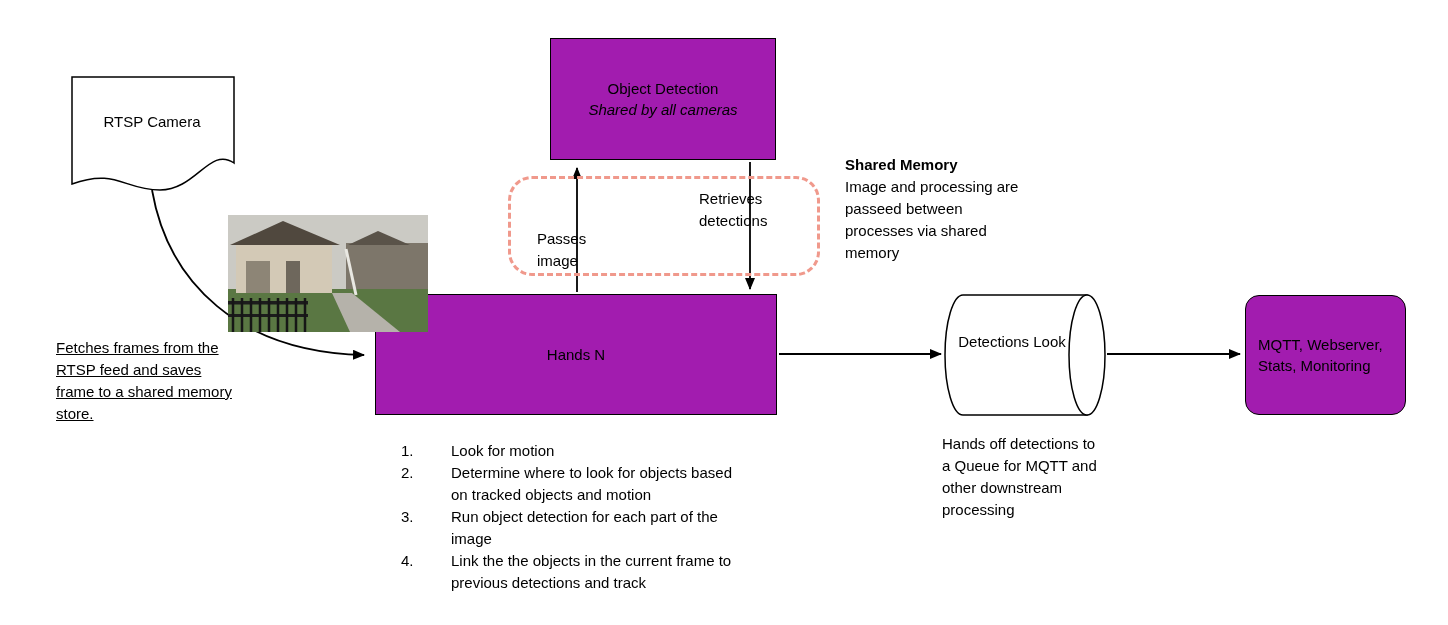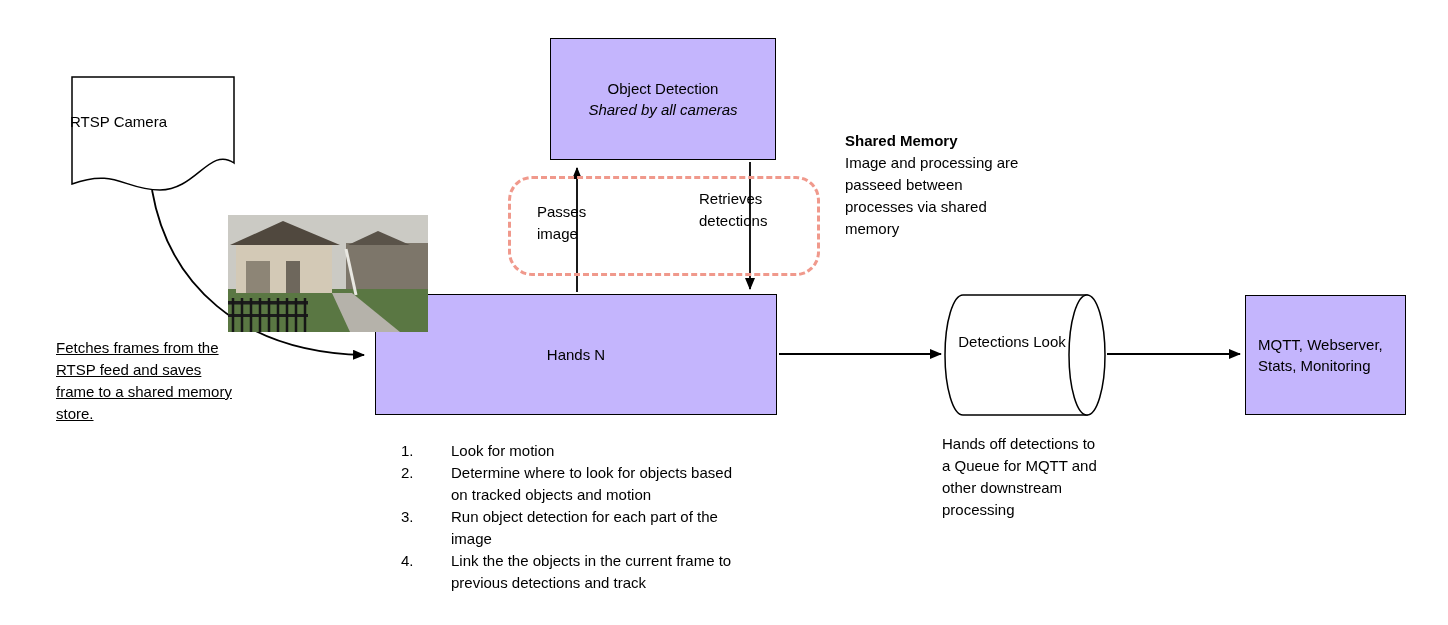--- a/index.html
+++ b/index.html
@@ -14,59 +14,59 @@
   }
   #diagram-svg {
     position: absolute;
     left: 0; top: 0;
     width: 1448px; height: 625px;
     z-index: 1;
   }
   .abs { position: absolute; }
   .box {
     position: absolute;
-    background: #c4b5fd;
+    background: #a21caf;
     border: 1.5px solid #000000;
     box-sizing: border-box;
     z-index: 2;
     display: flex;
     flex-direction: column;
     align-items: center;
     justify-content: center;
     font-size: 15px;
     line-height: 21px;
     text-align: center;
   }
   .note {
     position: absolute;
     font-size: 15px;
     line-height: 22px;
     z-index: 4;
   }
   #rtsp-label {
     left: 70px; top: 113px; width: 164px;
-    text-align: left; font-size: 15px; z-index: 2;
+    text-align: center; font-size: 15px; z-index: 2;
   }
   #fetch-note { left: 56px; top: 337px; width: 178px; text-decoration: underline; }
   #object-detection-box { left: 550px; top: 38px; width: 226px; height: 122px; }
   #object-detection-subtitle { font-style: italic; }
   #camera-n-box { left: 375px; top: 294px; width: 402px; height: 121px; }
   #shared-ipc-box {
     position: absolute;
     left: 508px; top: 176px; width: 312px; height: 100px;
     border: 3px dashed #F0998C;
     border-radius: 24px;
     box-sizing: border-box;
     z-index: 2;
     background: transparent;
   }
-  #passes-image-label { left: 537px; top: 201px; width: 62px; }
+  #passes-image-label { left: 537px; top: 228px; width: 62px; }
   #retrieves-label { left: 699px; top: 188px; width: 92px; }
   #shared-memory-note { left: 845px; top: 130px; width: 200px; }
-  #shared-memory-title { font-weight: bold; }
+  #shared-memory-title { font-weight: bold; margin-top: 24px; }
   #shared-memory-body { width: 180px; }
   #camera-photo {
     position: absolute;
     left: 228px; top: 215px; width: 200px; height: 117px;
     z-index: 3;
   }
   #camera-steps {
     position: absolute;
     left: 385px; top: 424px; width: 400px;
     margin: 16px; padding: 0;
@@ -82,21 +82,21 @@
   }
   #camera-steps li span { width: 300px; display: inline-block; }
   #queue-label {
     left: 958px; top: 331px; width: 108px;
     text-align: center; z-index: 2;
   }
   #queue-note { left: 942px; top: 433px; width: 162px; }
   #mqtt-box {
     left: 1245px; top: 295px; width: 161px; height: 120px;
     align-items: flex-start; text-align: left;
-    padding-left: 12px; padding-right: 6px;
+    padding-left: 12px; padding-right: 6px; border-radius: 14px;
   }
 </style>
 </head>
 <body>
 
 <div id="canvas">
 
   <svg id="diagram-svg" viewBox="0 0 1448 625" xmlns="http://www.w3.org/2000/svg">
     <defs>
       <marker id="arrowhead" markerWidth="13" markerHeight="11" refX="11" refY="5" orient="auto" markerUnits="userSpaceOnUse">

